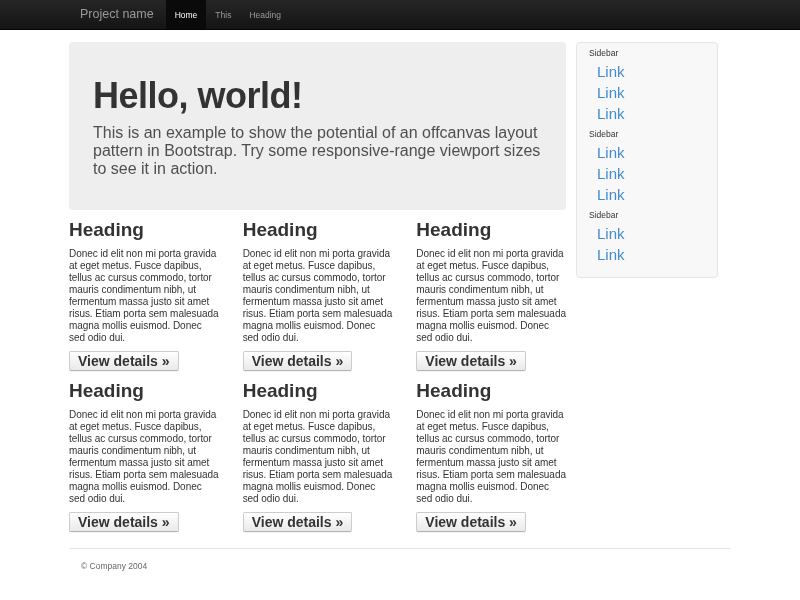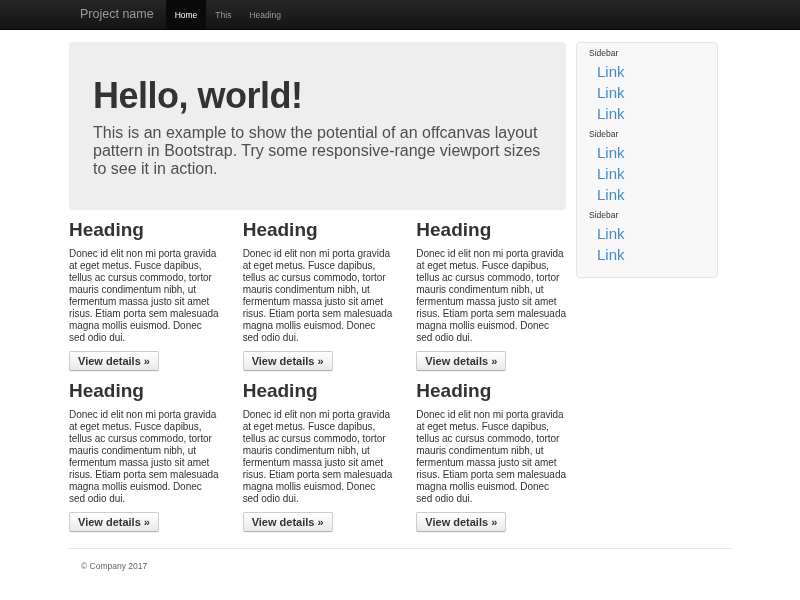--- a/index.html
+++ b/index.html
@@ -101,21 +101,21 @@
   }
   .card p {
     font-size: 10px; line-height: 12px;
     letter-spacing: -0.05px;
     color: #333333;
   }
   .btn {
     display: inline-block;
     margin-top: 7px;
     padding: 3px 8px;
-    font-size: 11px; line-height: 12px;
+    font-size: 14px; line-height: 12px;
     font-weight: 600;
     color: #333333;
     background: linear-gradient(#ffffff, #e9e9e9);
     border: 1px solid #cccccc;
     border-bottom-color: #b3b3b3;
     border-radius: 2px;
     box-shadow: 0 1px 1px rgba(0,0,0,0.05);
     text-decoration: none;
     cursor: pointer;
   }
@@ -206,15 +206,15 @@
       <a class="sb-link">Link</a>
       <div class="sb-heading">Sidebar</div>
       <a class="sb-link">Link</a>
       <a class="sb-link">Link</a>
     </aside>
 
   </div>
 
   <footer>
     <hr class="footer-hr">
-    <p class="footer-text">© Company 2017</p>
+    <p class="footer-text">© Company 2004</p>
   </footer>
 </div>
 
 </body></html>

